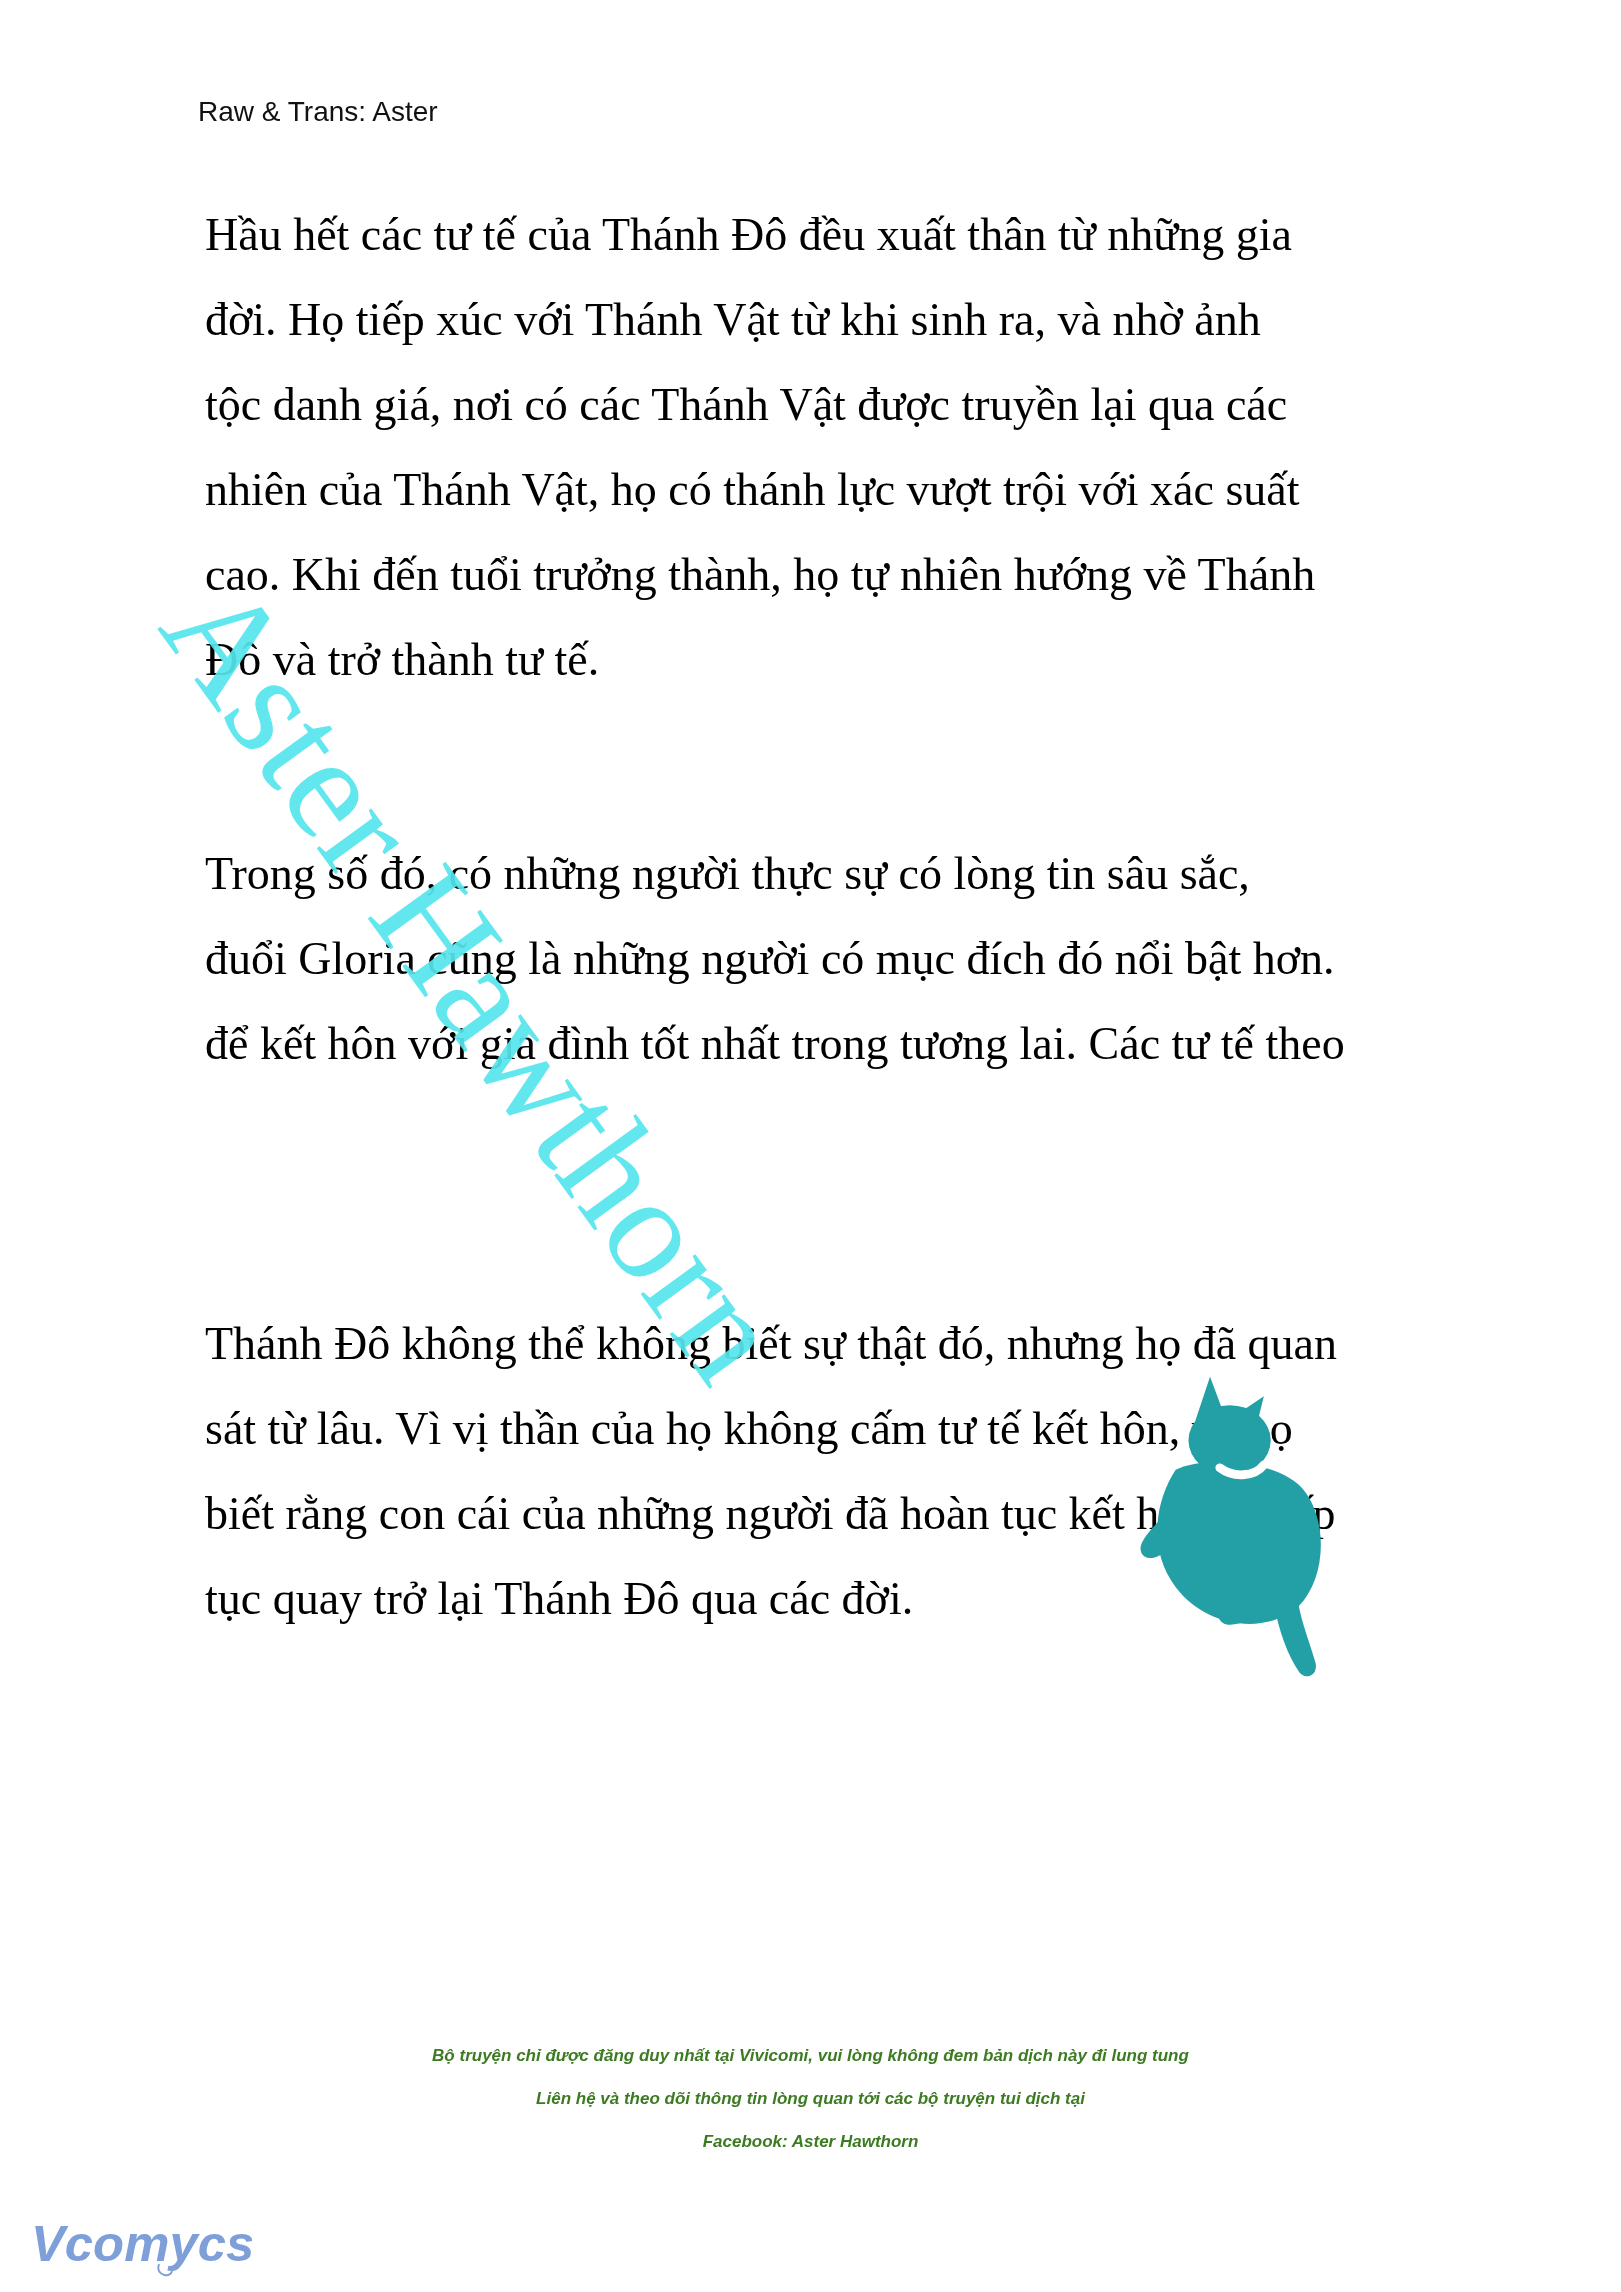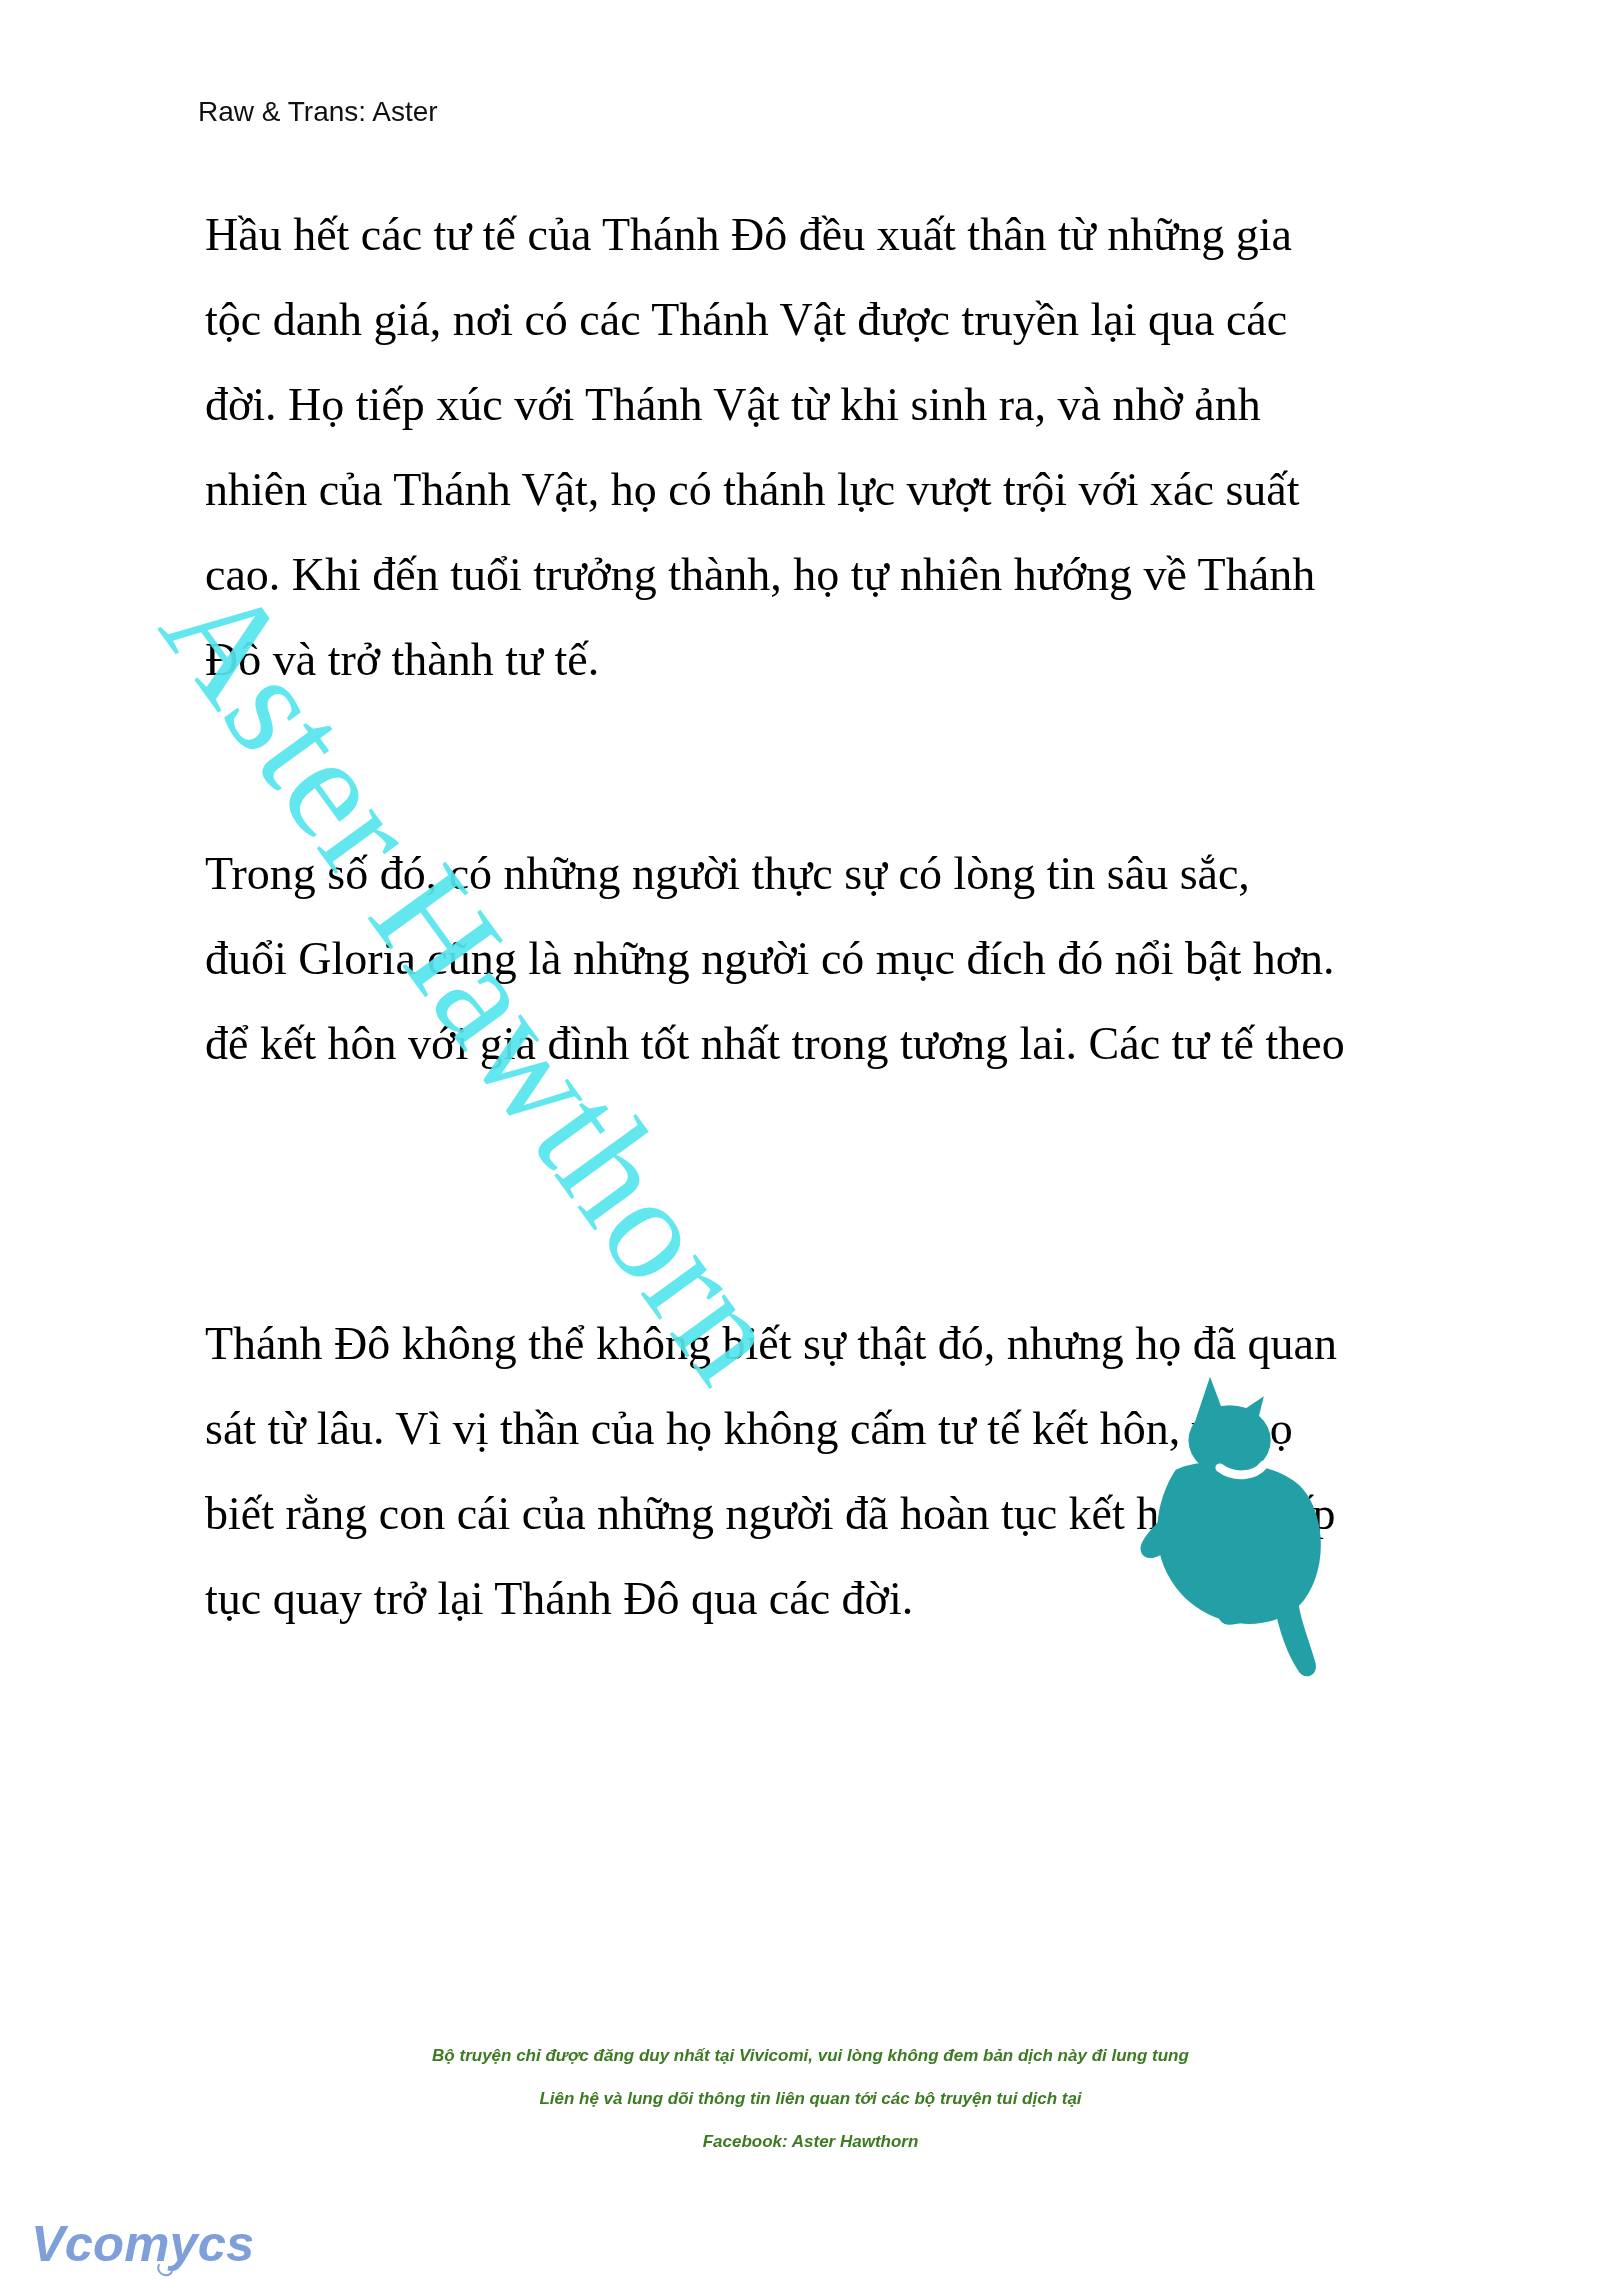--- a/index.html
+++ b/index.html
@@ -107,22 +107,22 @@
   </style>
 </head>
 <body>
 
 <div class="page">
 
   <div class="header">Raw &amp; Trans: Aster</div>
 
   <p class="paragraph p1">
     <span class="line">Hầu hết các tư tế của Thánh Đô đều xuất thân từ những gia</span>
+    <span class="line">đời. Họ tiếp xúc với Thánh Vật từ khi sinh ra, và nhờ ảnh</span>
     <span class="line">tộc danh giá, nơi có các Thánh Vật được truyền lại qua các</span>
-    <span class="line">đời. Họ tiếp xúc với Thánh Vật từ khi sinh ra, và nhờ ảnh</span>
     <span class="line">nhiên của Thánh Vật, họ có thánh lực vượt trội với xác suất</span>
     <span class="line">cao. Khi đến tuổi trưởng thành, họ tự nhiên hướng về Thánh</span>
     <span class="line">Đô và trở thành tư tế.</span>
   </p>
 
   <p class="paragraph p2">
     <span class="line">Trong số đó, có những người thực sự có lòng tin sâu sắc,</span>
     <span class="line">đuổi Gloria cũng là những người có mục đích đó nổi bật hơn.</span>
     <span class="line">để kết hôn với gia đình tốt nhất trong tương lai. Các tư tế theo</span>
   </p>
@@ -154,21 +154,21 @@
       <path d="M115,240 C100,250 100,265 112,268 C130,270 150,255 160,245 Z"></path>
 
       <path d="M160,245 C165,275 175,300 185,315 C190,325 205,322 203,308 C198,290 188,265 185,245 Z"></path>
     </g>
 
     <path d="M105,108 C118,118 140,118 150,105" stroke="#ffffff" stroke-width="9" fill="none" stroke-linecap="round"></path>
   </svg>
 
   <div class="footer">
     <span class="fline">Bộ truyện chỉ được đăng duy nhất tại Vivicomi, vui lòng không đem bản dịch này đi lung tung</span>
-    <span class="fline">Liên hệ và lung dõi thông tin liên quan tới các bộ truyện tui dịch tại</span>
+    <span class="fline">Liên hệ và theo dõi thông tin lòng quan tới các bộ truyện tui dịch tại</span>
     <span class="fline">Facebook: Aster Hawthorn</span>
   </div>
 
   <svg class="logo" viewBox="0 0 230 70" xmlns="http://www.w3.org/2000/svg">
     <defs>
       <linearGradient id="lg" x1="0" y1="0" x2="1" y2="1">
         <stop offset="0" stop-color="#6b86c8"></stop>
         <stop offset="1" stop-color="#a9c0ea"></stop>
       </linearGradient>
     </defs>

